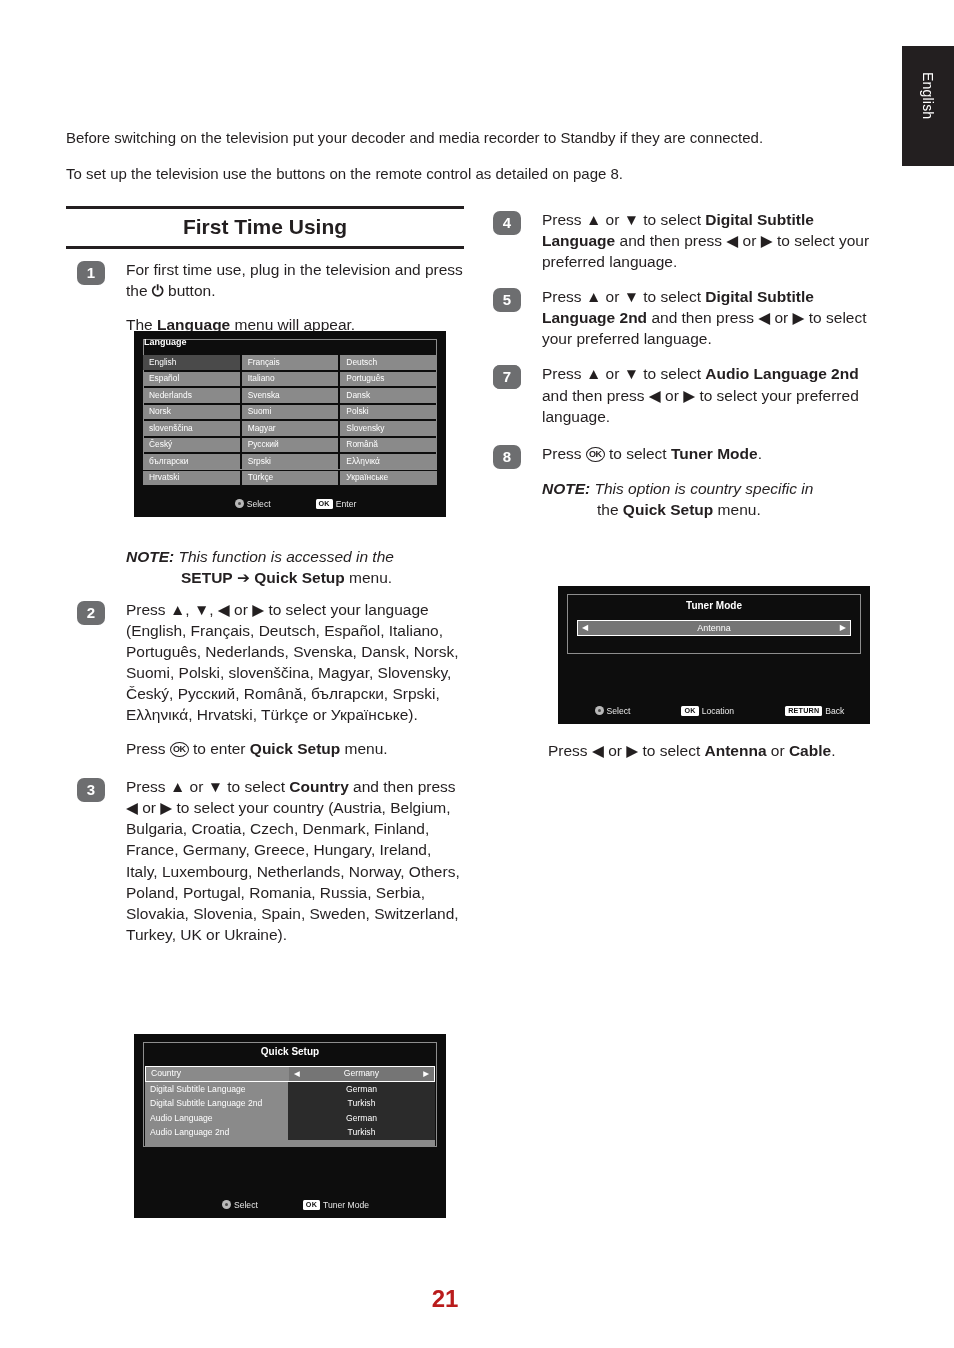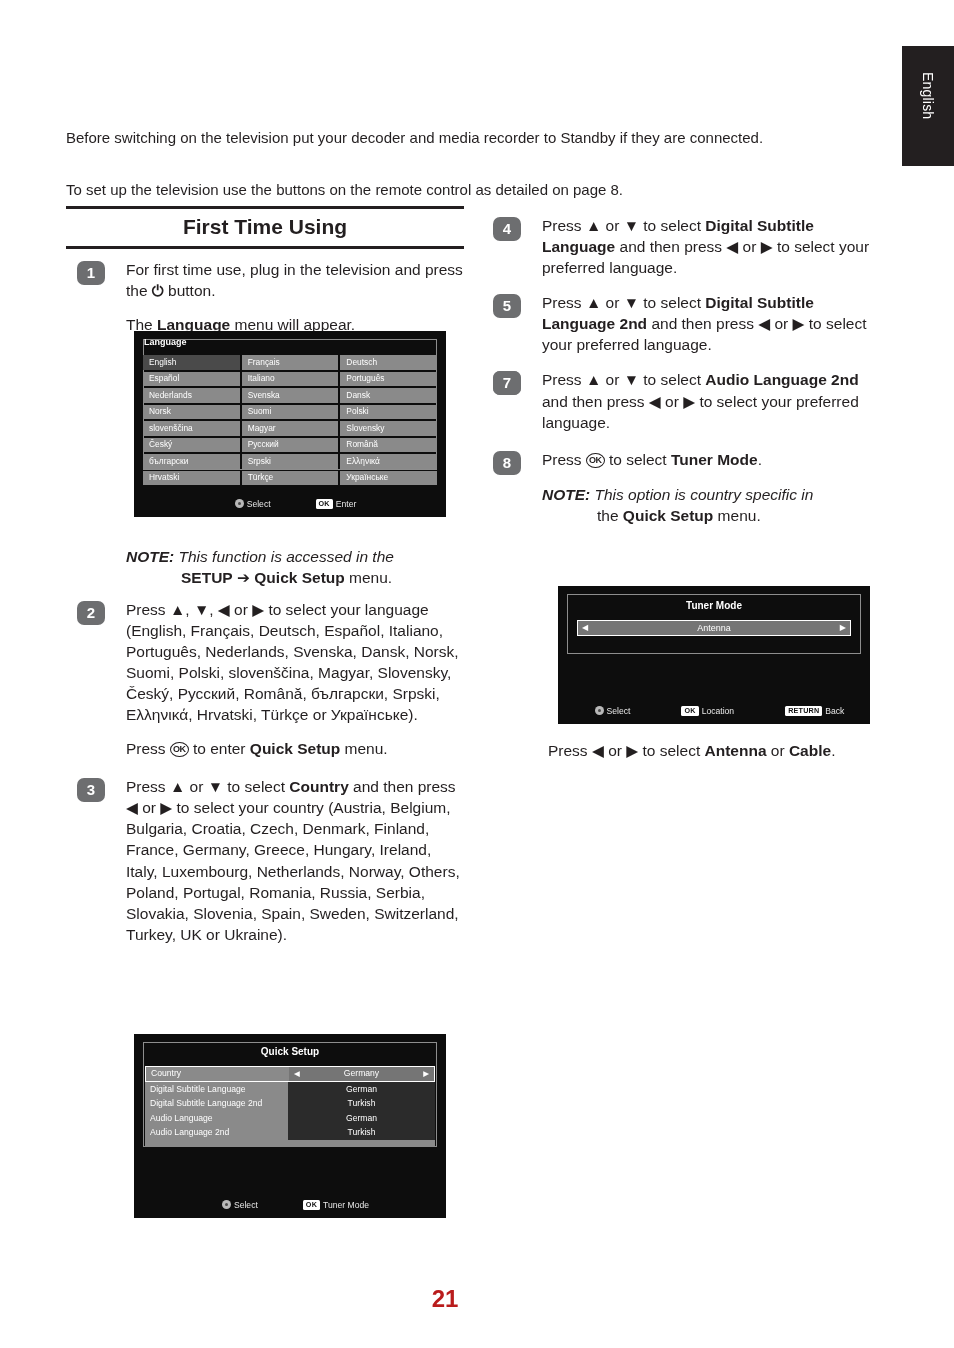--- a/index.html
+++ b/index.html
@@ -56,21 +56,21 @@
   
   .intro {
     position: absolute;
     left: 66px;
     width: 790px;
     font-size: 15px;
     line-height: 1.33;
     color: #231f20;
   }
   .intro.p1 { top: 128px; }
-  .intro.p2 { top: 180px; }
+  .intro.p2 { top: 164px; }
 
   
   .col-left  { position: absolute; left: 66px;  top: 206px; width: 400px; }
   .col-right { position: absolute; left: 482px; top: 206px; width: 400px; }
 
   
   .section-head {
     border-top: 3px solid #231f20;
     border-bottom: 3px solid #231f20;
     text-align: center;
@@ -96,21 +96,21 @@
     width: 28px;
     height: 24px;
     border-radius: 7px;
     background: #6d6e70;
     color: #ffffff;
     font-size: 15px;
     font-weight: bold;
     text-align: center;
     line-height: 24px;
   }
-  .step p { margin: 9px 0 0 0; }
+  .step p { margin: 3px 0 0 0; }
   .step p + p { margin-top: 13px; }
 
   .note {
     position: relative;
     padding-left: 60px;
     font-size: 15.5px;
     line-height: 1.36;
     margin-top: 14px;
   }
   .note .note-body { display: block; text-indent: 0; font-style: italic; }

